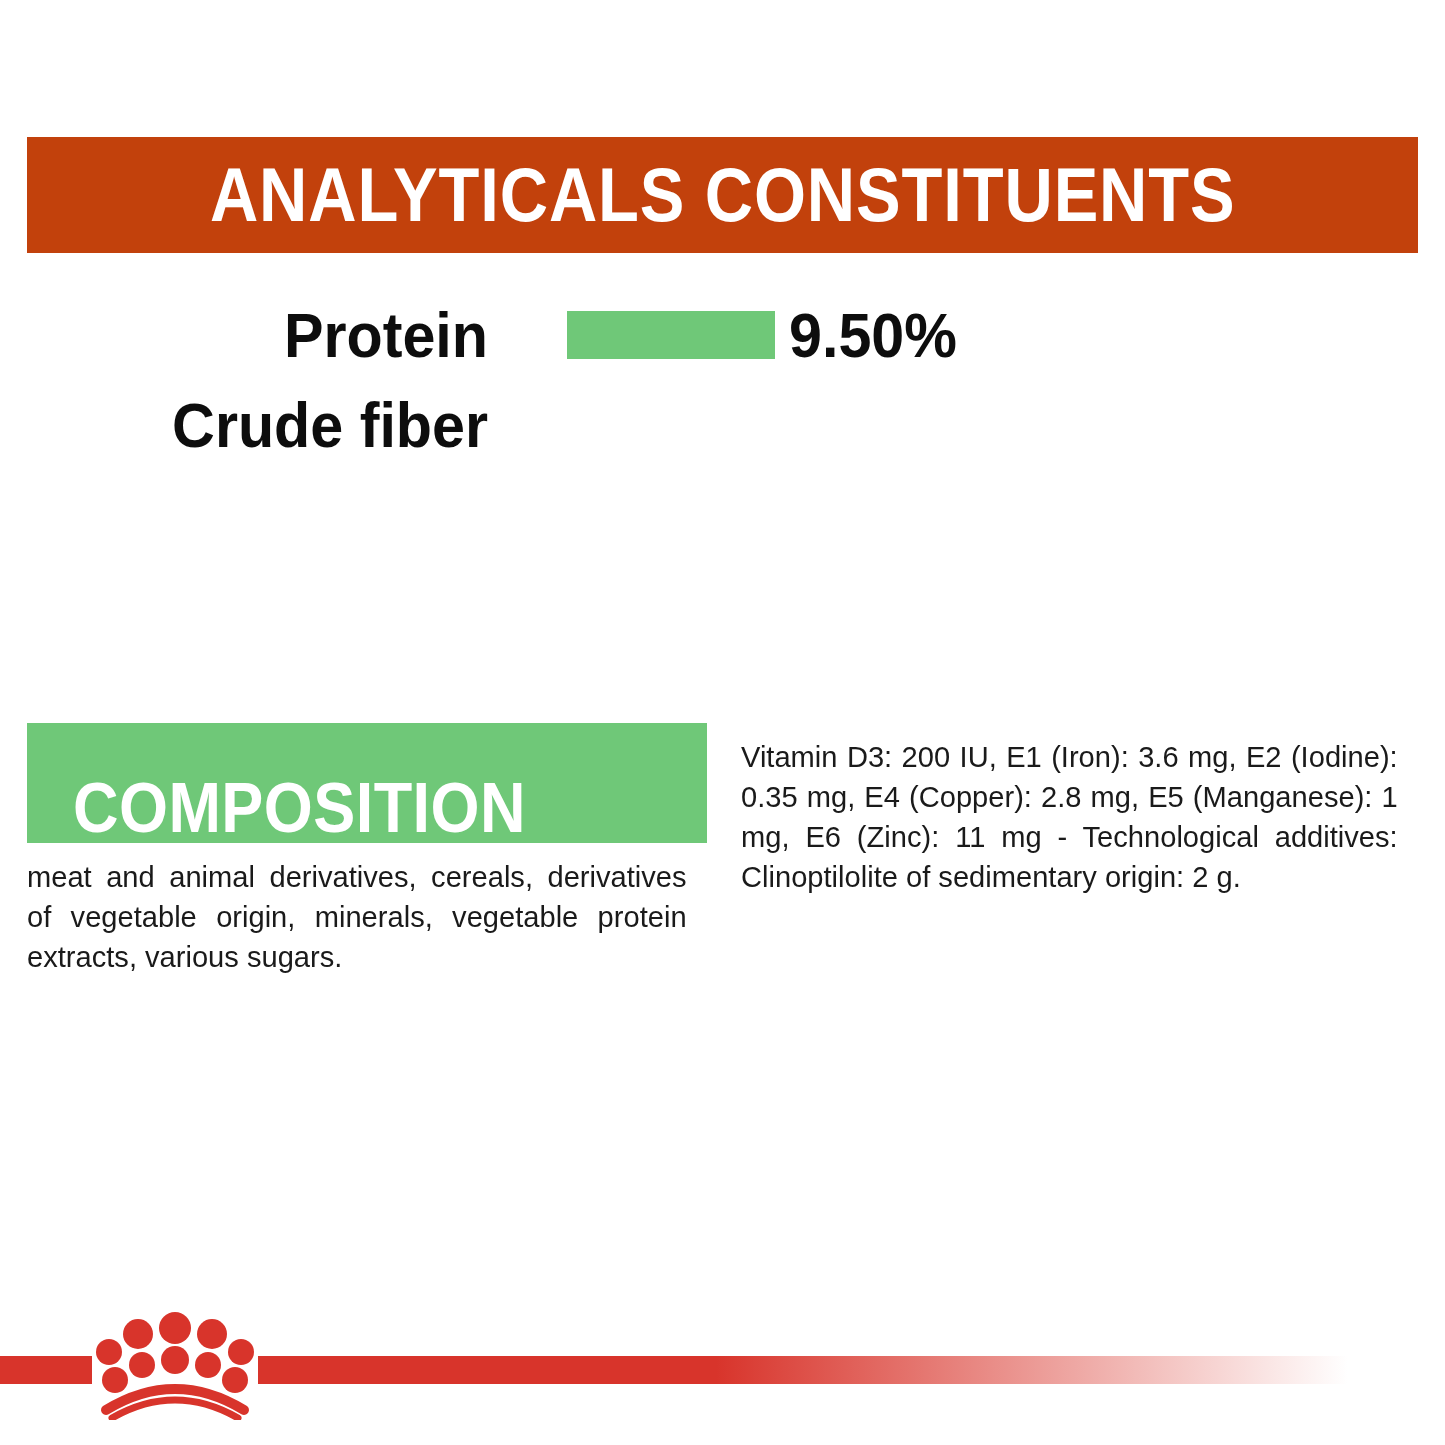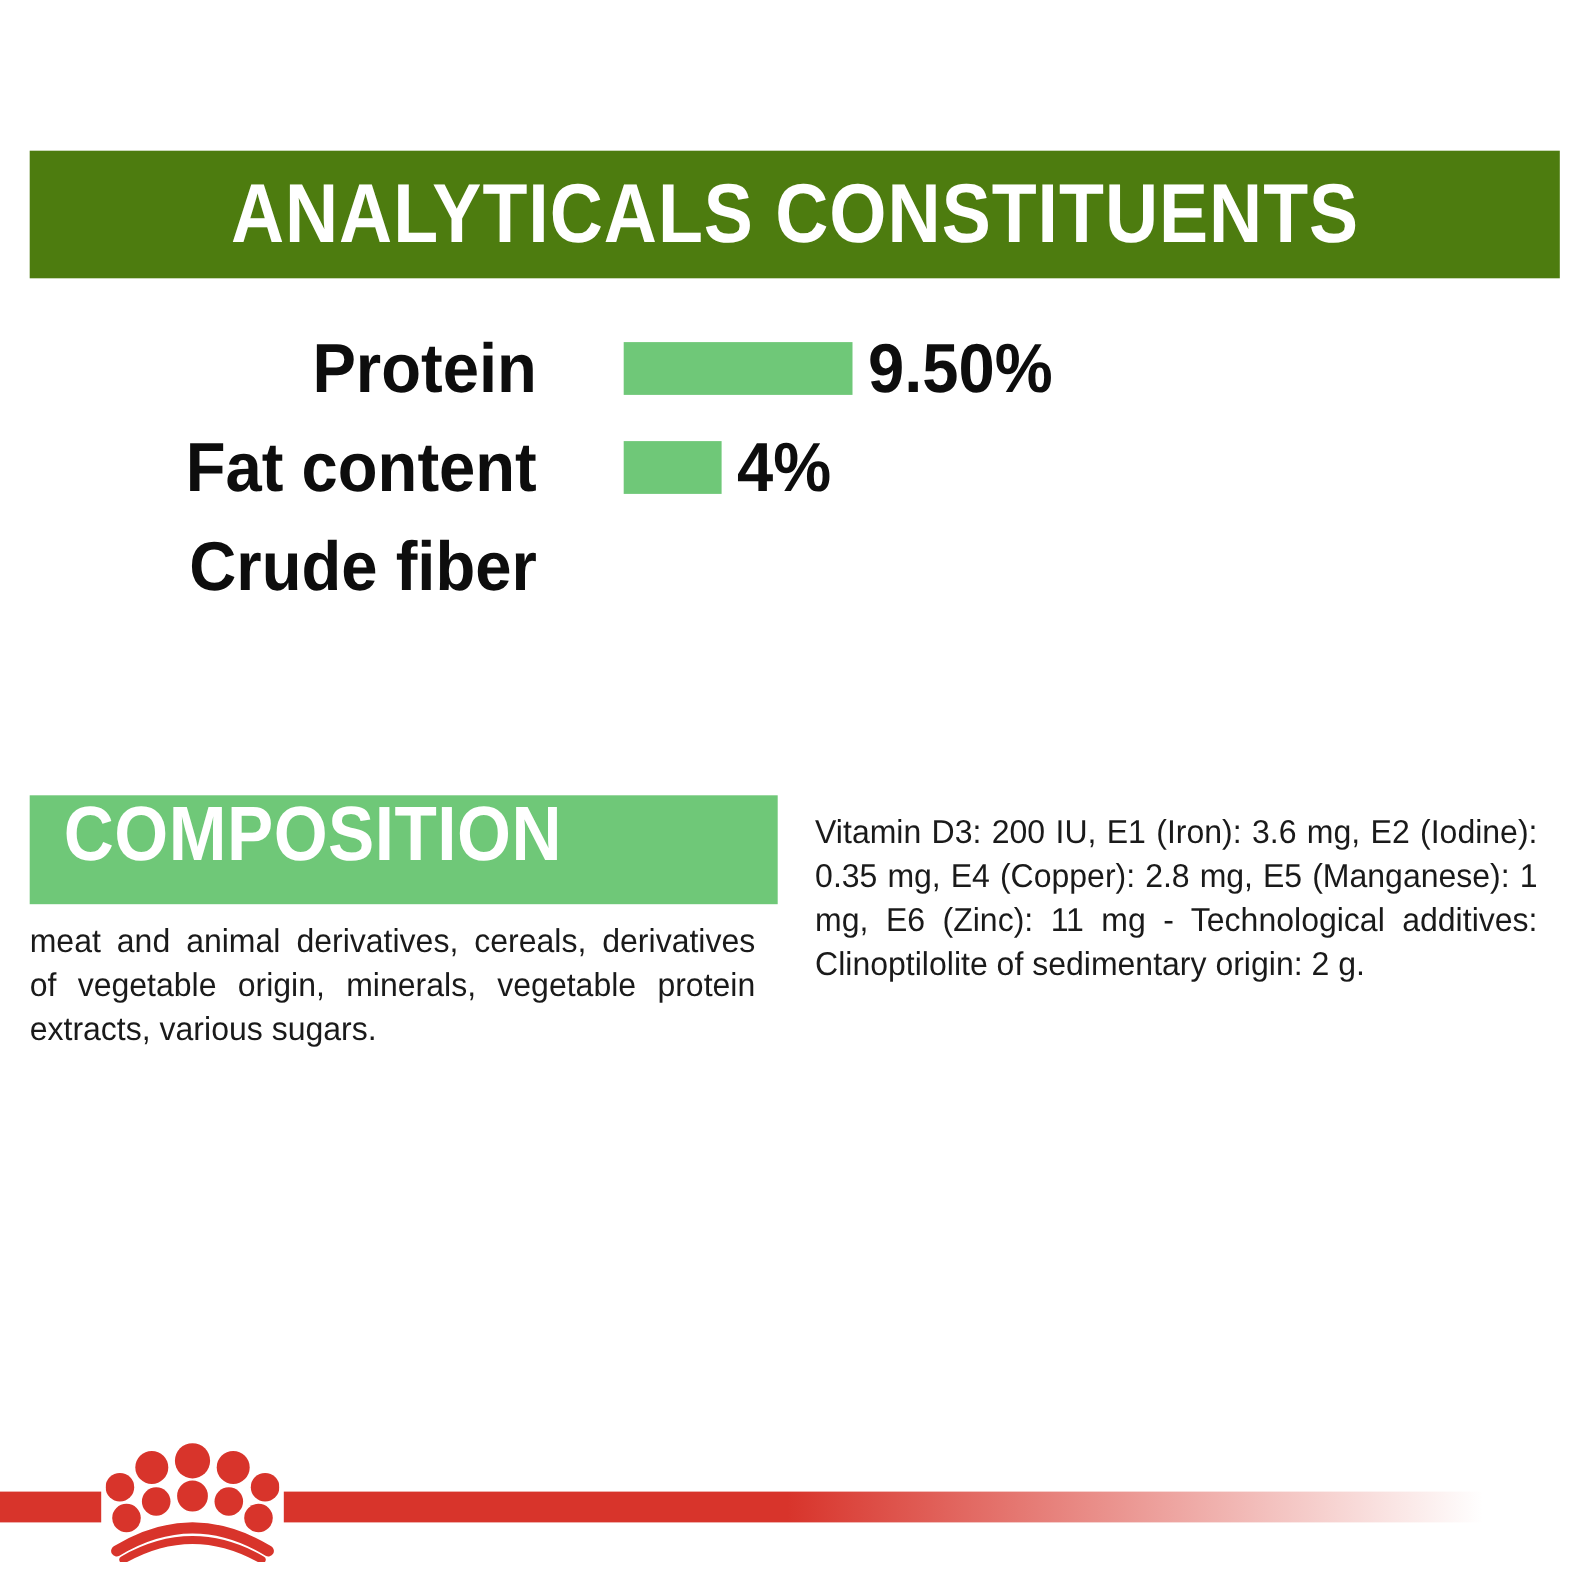--- a/index.html
+++ b/index.html
@@ -20,21 +20,21 @@
     inset: 0;
   }
 
   
   .title-banner {
     position: absolute;
     left: 27px;
     top: 137px;
     width: 1391px;
     height: 116px;
-    background: #4d7c0f;
+    background: #c2410c;
     display: flex;
     align-items: center;
     justify-content: center;
   }
   .title-banner-text {
     color: #ffffff;
     font-family: "Liberation Sans Narrow", "Liberation Sans", sans-serif;
     font-weight: bold;
     font-size: 76px;
     line-height: 1;
@@ -93,25 +93,25 @@
 
   
   .section {
     position: absolute;
     top: 723px;
   }
   .section.left  { left: 27px;  width: 680px; }
   .section.right { left: 741px; width: 677px; }
 
   .sub-banner {
-    height: 99px;
+    height: 120px;
     background: #6FC878;
     display: flex;
-    align-items: flex-start;
-    padding-left: 31px;
+    align-items: flex-end;
+    padding-left: 46px;
     box-sizing: border-box;
   }
   .sub-banner-title {
     color: #ffffff;
     font-family: "Liberation Sans Narrow", "Liberation Sans", sans-serif;
     font-weight: bold;
     font-size: 70px;
     line-height: 1;
     letter-spacing: 0.5px;
     transform: scaleX(0.9);
@@ -185,27 +185,20 @@
   <div class="constituents">
 
     <div class="c-row">
       <div class="c-label">Protein</div>
       <div class="c-bar-wrap">
         <div class="c-bar" style="width: 208px;"></div>
         <div class="c-value">9.50%</div>
       </div>
     </div>
 
-    <div class="c-row">
-      <div class="c-label">Fat content</div>
-      <div class="c-bar-wrap">
-        <div class="c-bar" style="width: 89px;"></div>
-        <div class="c-value">4%</div>
-      </div>
-    </div>
 
     <div class="c-row">
       <div class="c-label">Crude fiber</div>
     </div>
 
   </div>
 
   <div class="section left">
     <div class="sub-banner">
       <span class="sub-banner-title">COMPOSITION</span>

